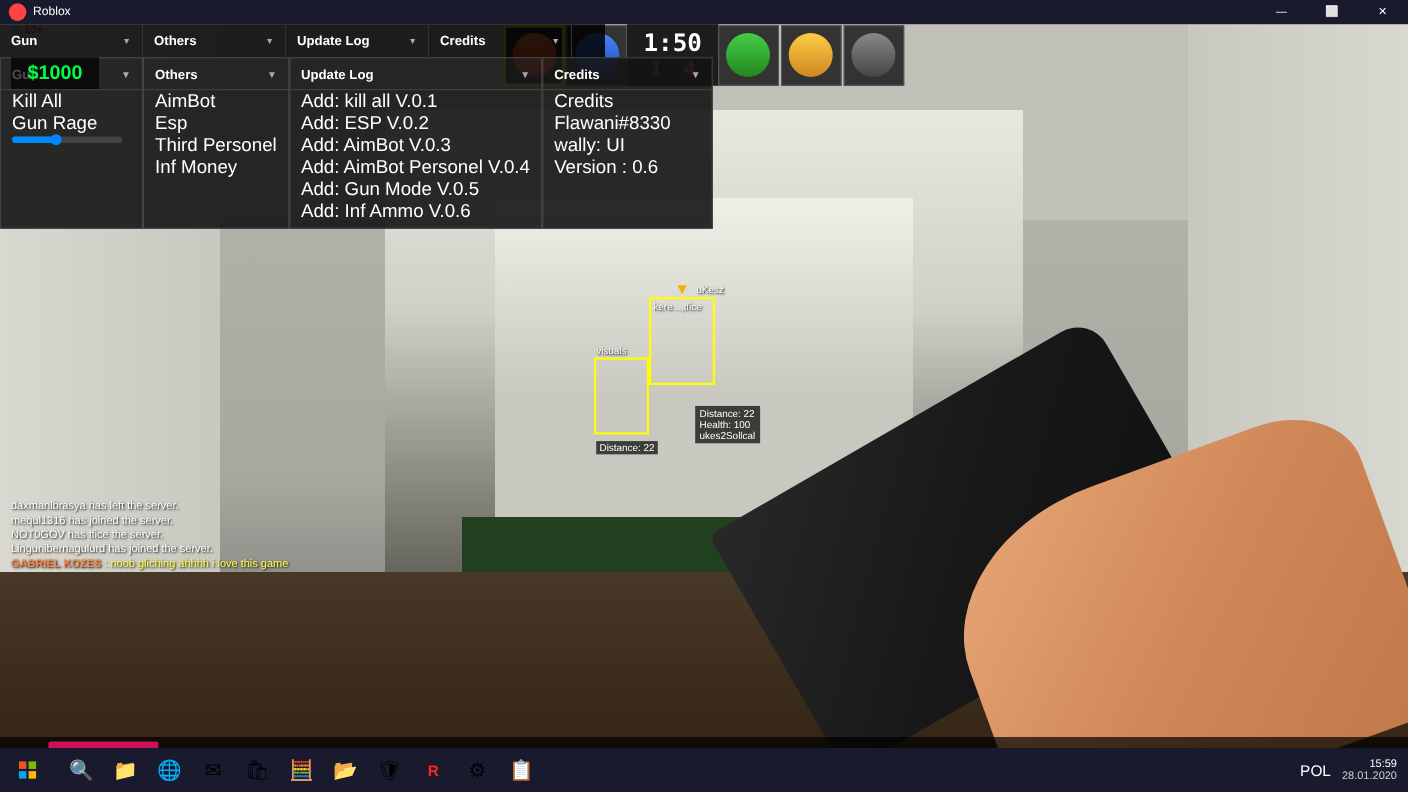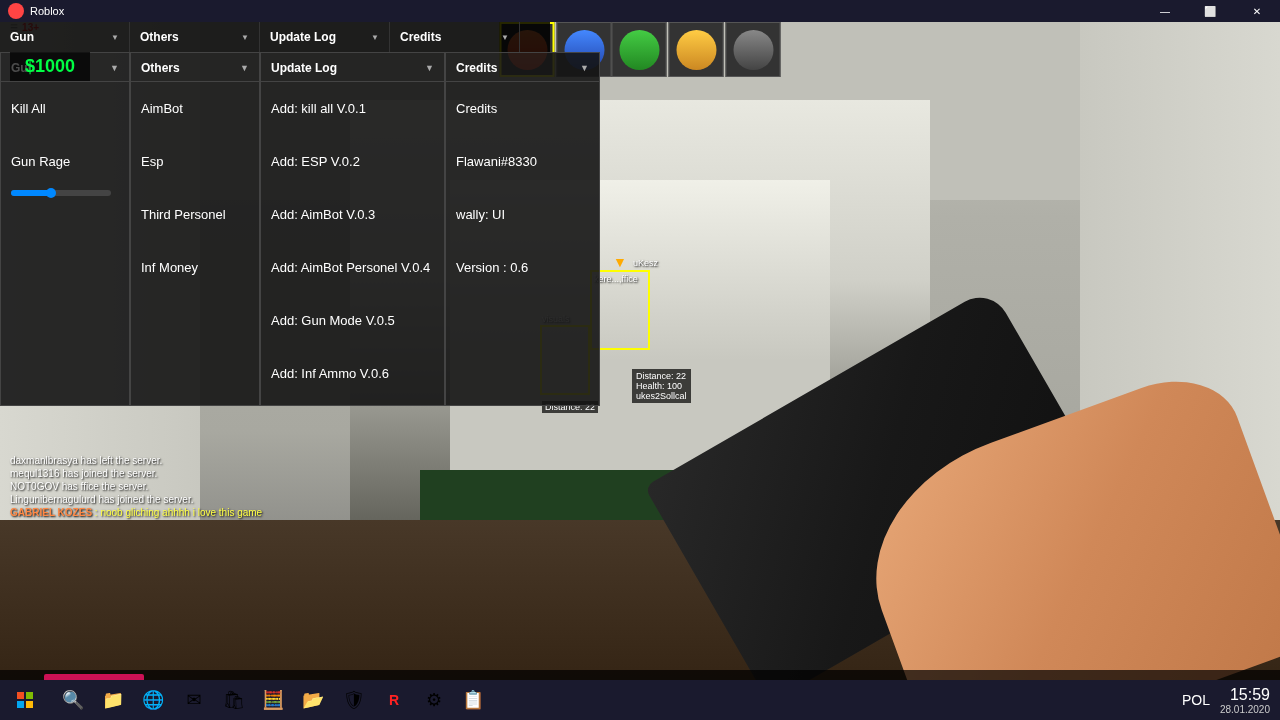--- a/index.html
+++ b/index.html
@@ -540,22 +540,22 @@
     }
 
     .hack-col-toggle {
       color: #aaa;
       font-size: 9px;
       cursor: pointer;
     }
 
     .hack-item {
       color: #fff;
-      font-size: 13px;
-      padding: 19px 10px;
+      font-size: 17px;
+      padding: 0 10px;
       cursor: pointer;
     }
 
     
     .slider-container {
       padding: 2px 10px 5px;
     }
     .slider-track {
       width: 100px;
       height: 6px;
@@ -662,20 +662,27 @@
 
   <div class="player-avatars">
     <div class="avatar-box avatar-selected">
       <div class="avatar-face avatar1"></div>
     </div>
     <div class="avatar-box">
       <div class="avatar-face avatar2"></div>
     </div>
   </div>
 
+  <div class="score-center">
+    <div class="score-timer">1:50</div>
+    <div class="score-numbers">
+      <span class="score-team1">1</span>
+      <span class="score-team2">4</span>
+    </div>
+  </div>
 
   <div class="player-avatars">
     <div class="avatar-box">
       <div class="avatar-face avatar3"></div>
     </div>
     <div class="avatar-box">
       <div class="avatar-face avatar4"></div>
     </div>
     <div class="avatar-box">
       <div class="avatar-face avatar5"></div>
@@ -833,17 +840,17 @@
     <div class="taskbar-icon">🛡</div>
     <div class="taskbar-icon" style="font-size:14px; color:#ff2222; font-weight:bold;">R</div>
     <div class="taskbar-icon">⚙</div>
     <div class="taskbar-icon">📋</div>
   </div>
   <div class="taskbar-right">
     <div class="sys-tray">
       <span style="font-size:14px; color:#fff;">POL</span>
     </div>
     <div class="taskbar-time">
-      <div style="font-size:16px; color:#fff;">15:59</div>
+      <div style="font-size:10px; color:#fff;">15:59</div>
       <div style="font-size:10px; color:#ccc;">28.01.2020</div>
     </div>
   </div>
 </div>
 
 </body></html>

